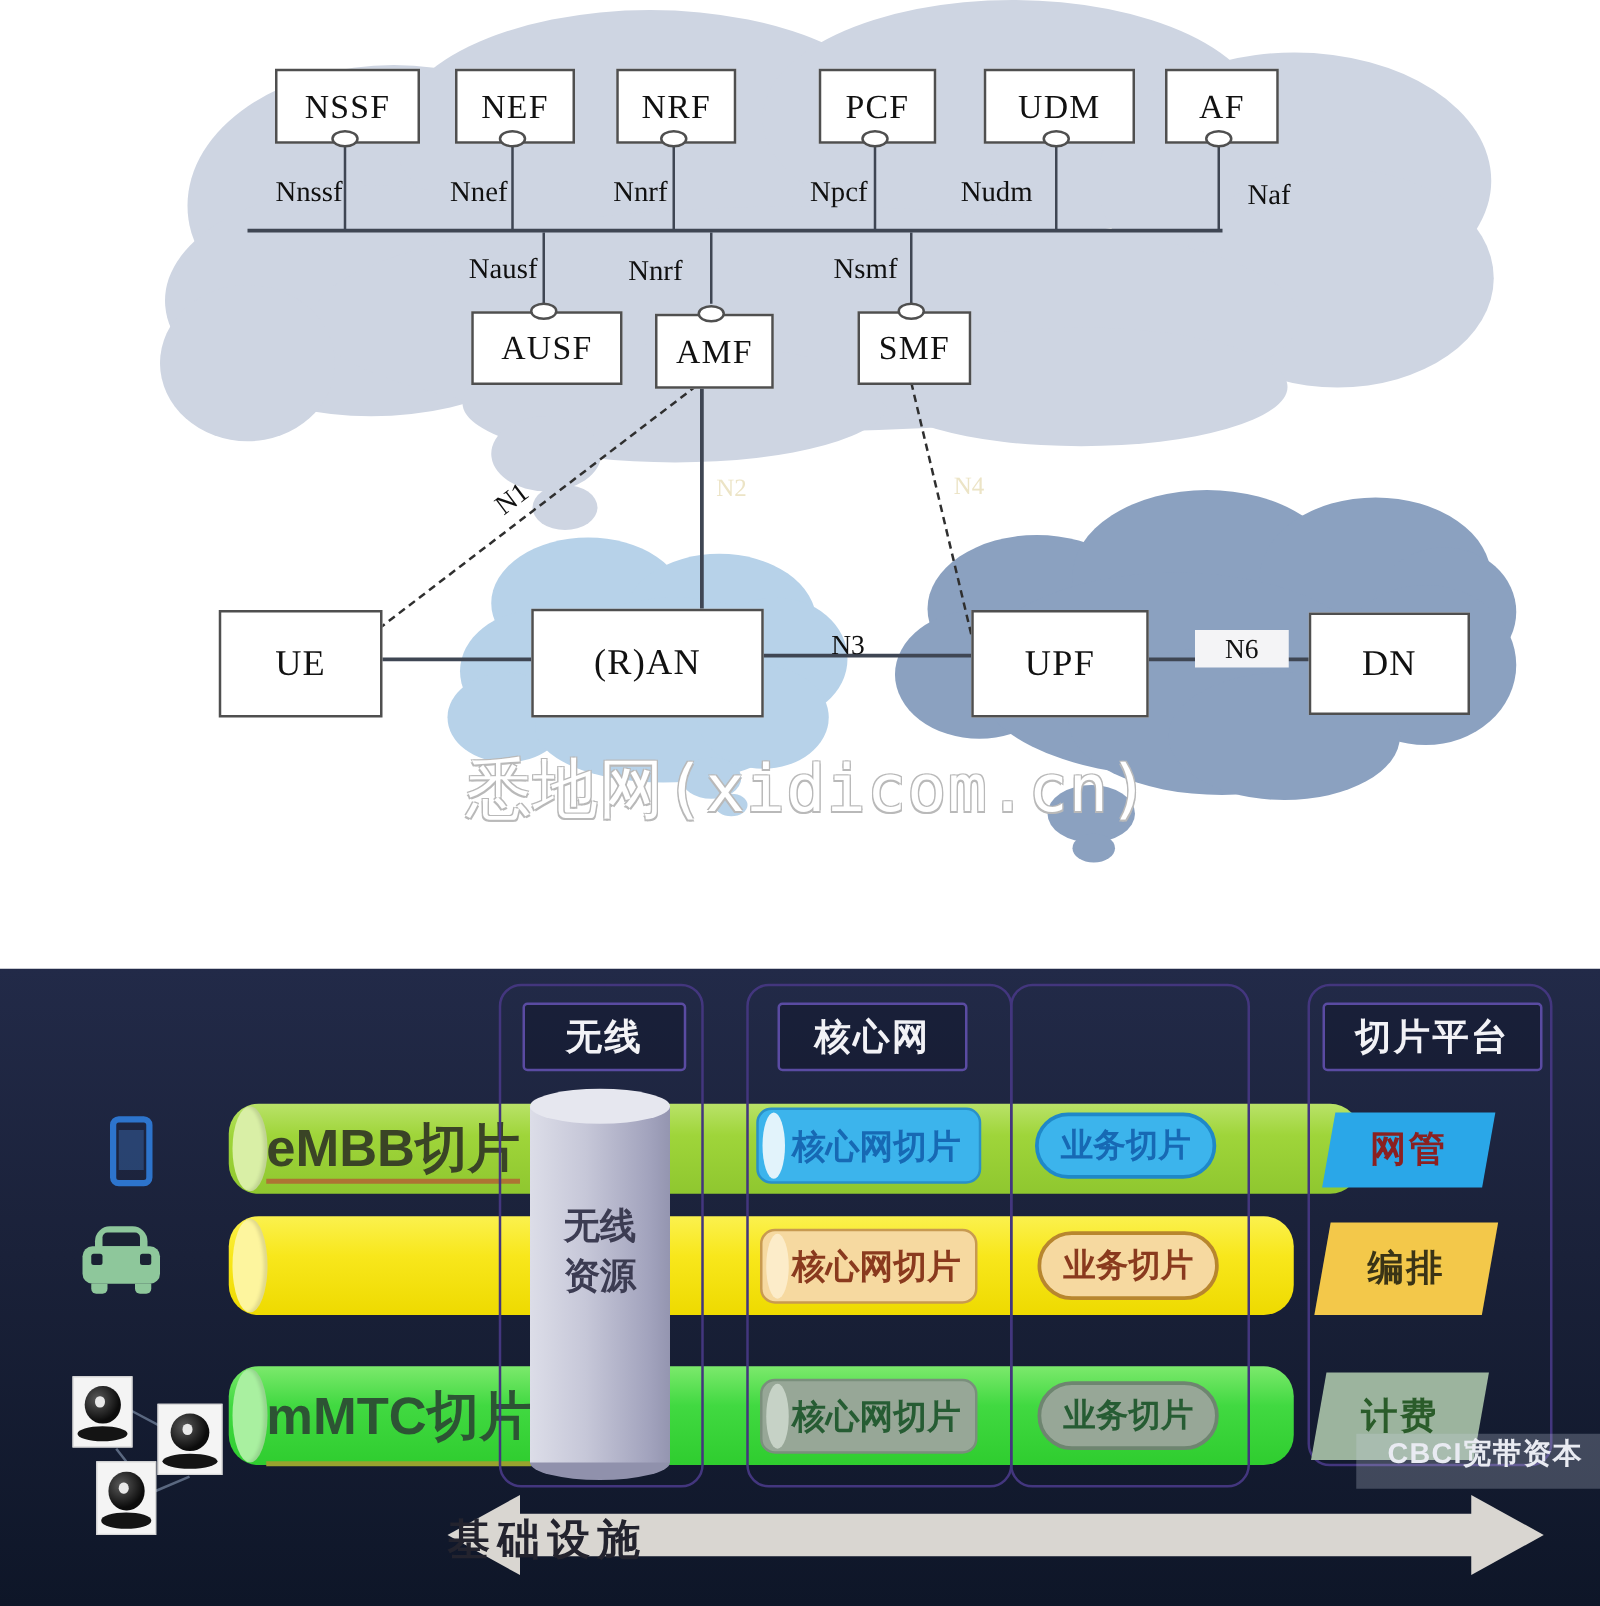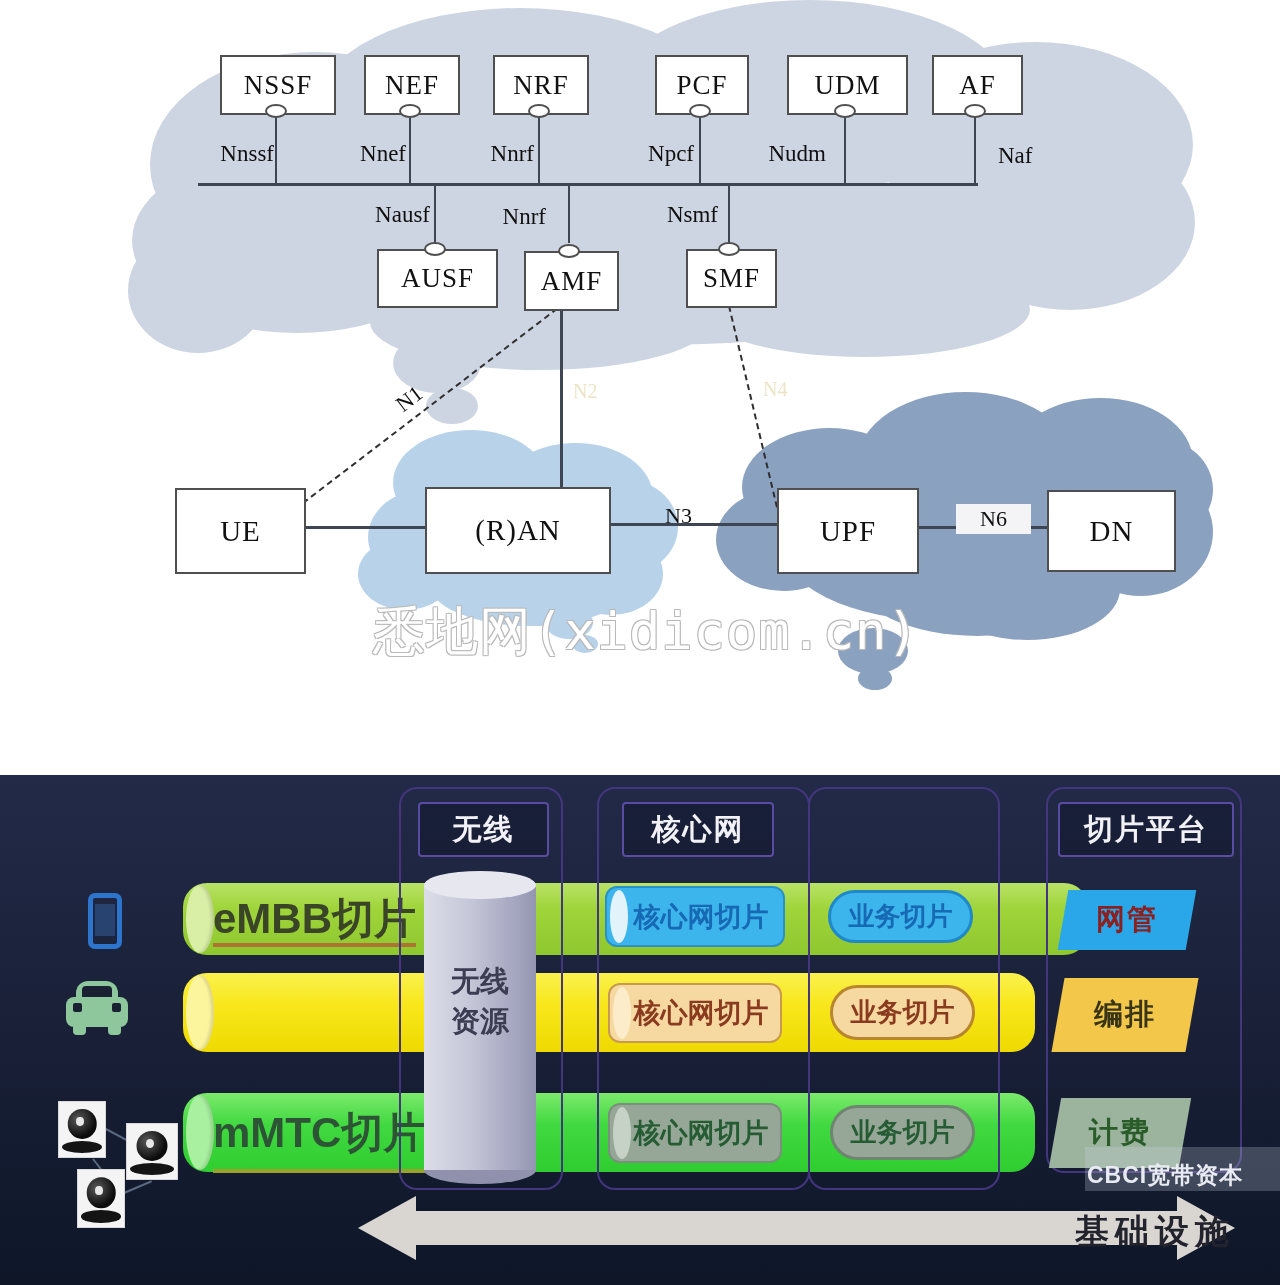--- a/index.html
+++ b/index.html
@@ -87,25 +87,25 @@
   .netline{position:absolute;height:2px;background:#5a6880;transform-origin:0 50%;z-index:2}
   
   .arrow{position:absolute;left:358px;top:421px;width:877px;height:64px;z-index:3}
   .arrow .shaft{position:absolute;left:56px;right:56px;top:15px;height:34px;background:#d9d6d1}
   .arrow .headL{position:absolute;left:0;top:0;width:0;height:0;
                 border-top:32px solid transparent;border-bottom:32px solid transparent;
                 border-right:58px solid #d9d6d1}
   .arrow .headR{position:absolute;right:0;top:0;width:0;height:0;
                 border-top:32px solid transparent;border-bottom:32px solid transparent;
                 border-left:58px solid #d9d6d1}
-  .arrow .atext{position:absolute;left:0;right:0;top:13px;text-align:right;font-size:34px;
+  .arrow .atext{position:absolute;left:0;right:0;top:13px;text-align:left;font-size:34px;
                 font-weight:bold;color:#23232e;letter-spacing:6px}
   .logo{position:absolute;left:1085px;top:372px;width:196px;height:44px;z-index:9;
-        background:rgba(205,212,228,.25);display:flex;align-items:flex-end;
-        font-size:23px;font-weight:bold;color:#e9ebf2;padding-left:2px;letter-spacing:1px;box-sizing:border-box}
+        background:rgba(205,212,228,.25);display:flex;align-items:flex-start;
+        font-size:23px;font-weight:bold;color:#e9ebf2;padding-left:25px;letter-spacing:1px;box-sizing:border-box}
 </style>
 </head>
 <body>
 
 <div class="abs c-top" style="left:0;top:0;width:1280px;height:780px;z-index:1">
   <span class="blob" style="left:150px;top:52px;width:330px;height:225px"></span>
   <span class="blob" style="left:315px;top:8px;width:410px;height:200px"></span>
   <span class="blob" style="left:610px;top:0;width:400px;height:190px"></span>
   <span class="blob" style="left:878px;top:42px;width:315px;height:205px"></span>
   <span class="blob" style="left:132px;top:148px;width:330px;height:185px"></span>

